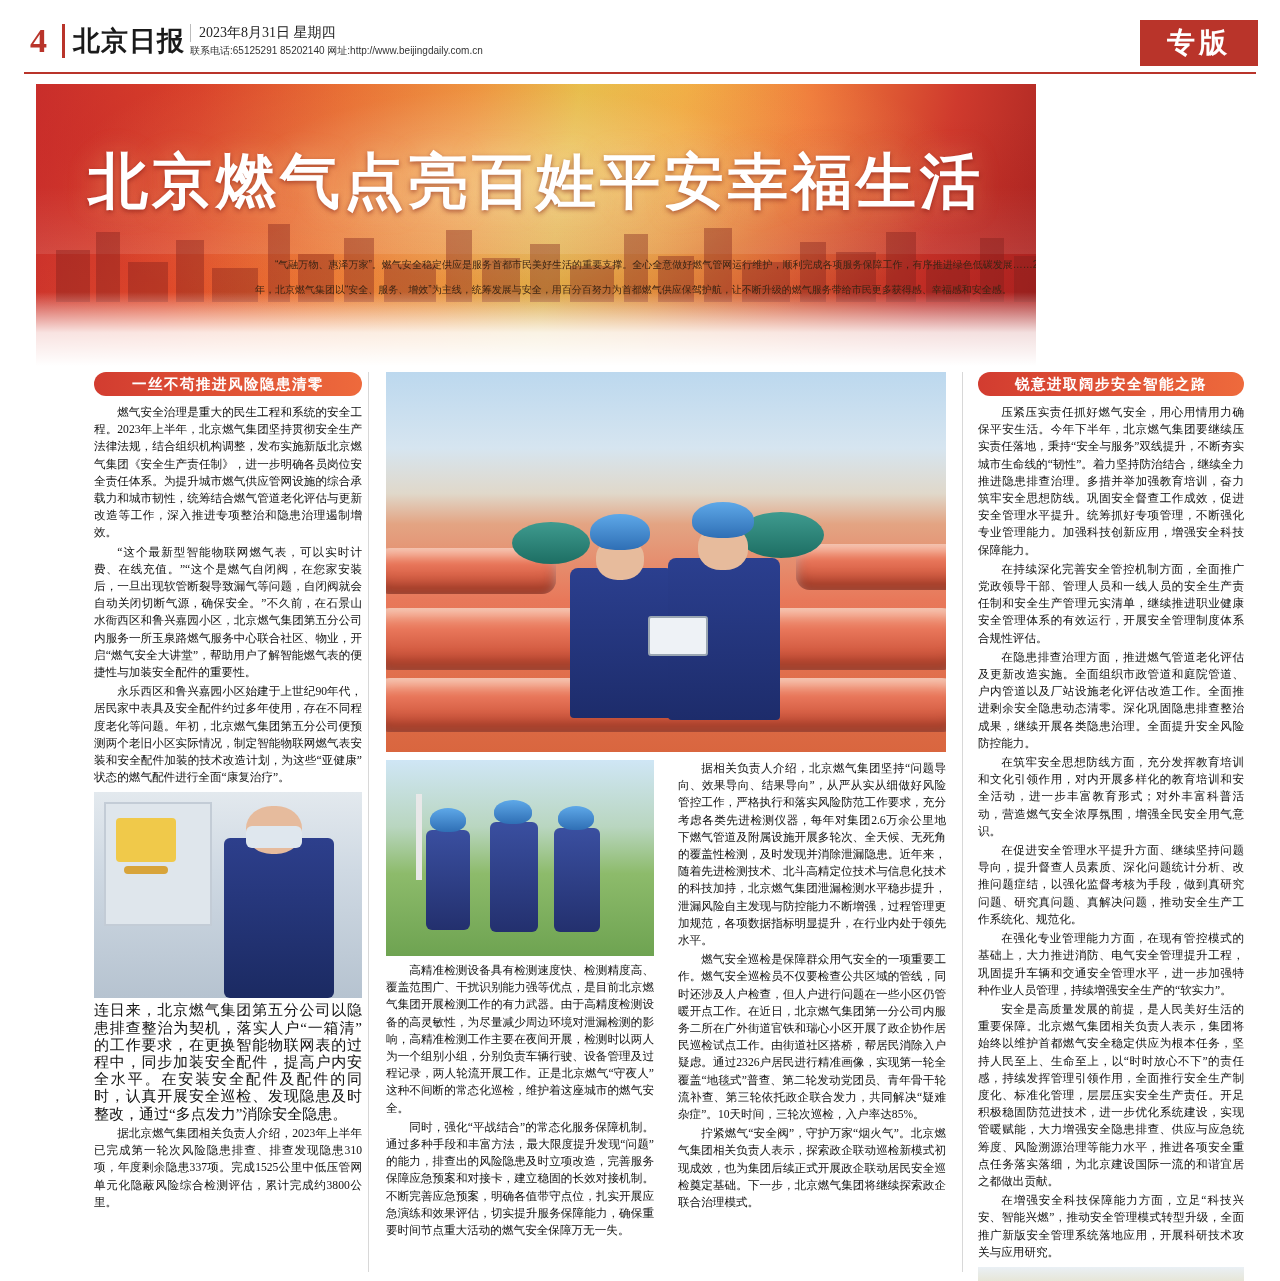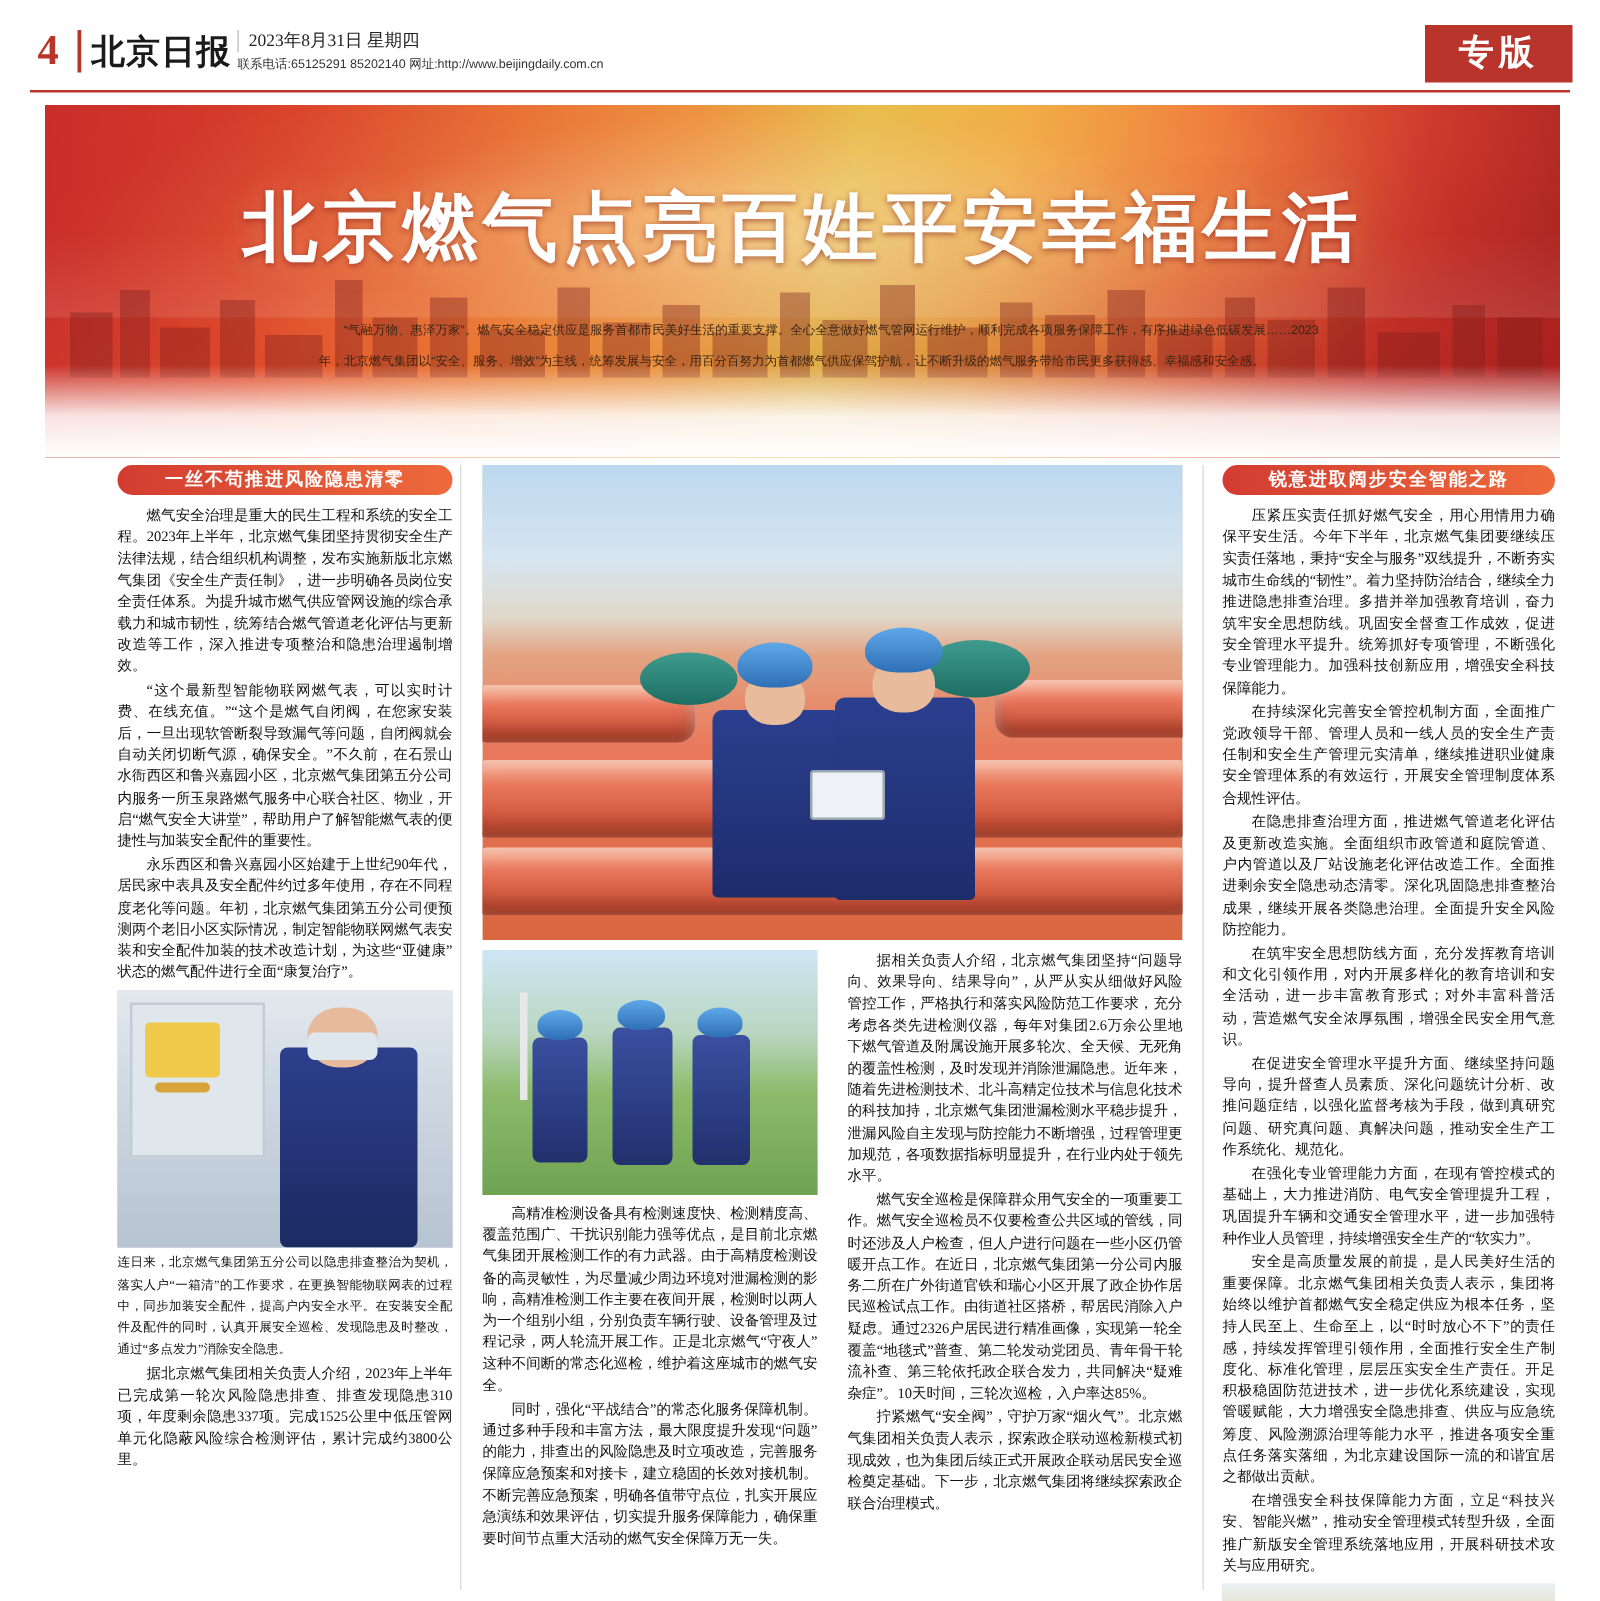--- a/index.html
+++ b/index.html
@@ -48,21 +48,21 @@
     background:#b9342a;
     color:#fff;font-size:28px;font-weight:bold;
     text-align:center;line-height:46px;letter-spacing:4px;
   }
   .rule-top{
     position:absolute;left:24px;top:72px;width:1232px;height:2px;background:#b9342a;
   }
 
   
   .hero{
-    position:absolute;left:36px;top:84px;width:1212px;height:282px;
+    position:absolute;left:36px;top:84px;width:1000px;height:282px;
     background:
       linear-gradient(100deg,#c9302c 0%, #e04b2a 16%, #f07b2e 30%, #f3a23a 42%, #e8d24a 52%, #f2b441 62%, #ef7a3a 74%, #cf3a2d 88%, #a82522 100%);
     overflow:hidden;
   }
   .hero:before{
     content:"";position:absolute;left:0;top:0;width:100%;height:100%;
     background:
       radial-gradient(ellipse at 48% 36%, rgba(255,240,190,.55) 0%, rgba(255,200,120,.16) 38%, rgba(255,255,255,0) 62%),
       radial-gradient(ellipse at 8% 20%, rgba(200,40,40,.45) 0%, rgba(200,40,40,0) 55%),
       radial-gradient(ellipse at 92% 80%, rgba(170,25,25,.5) 0%, rgba(170,25,25,0) 60%);
@@ -225,21 +225,21 @@
     <div class="photo photo-b" style="position:relative;left:auto;top:auto;margin:6px 0 4px;width:268px;height:206px;">
       <div style="position:absolute;left:0;top:0;width:100%;height:100%;
                   background:linear-gradient(180deg,#e3e9ee 0%, #cfd9e3 38%, #b6c3d0 100%);"></div>
       <div style="position:absolute;left:10px;top:10px;width:104px;height:120px;background:#dfe6ec;border:2px solid #c3ccd6;"></div>
       <div style="position:absolute;left:22px;top:26px;width:60px;height:44px;background:#f0c94a;border-radius:4px;"></div>
       <div style="position:absolute;left:30px;top:74px;width:44px;height:8px;background:#d8a43a;border-radius:4px;"></div>
       <div class="figure-person" style="left:130px;top:46px;width:110px;height:160px;background:linear-gradient(180deg,#2d3f8c,#1b2a62);"></div>
       <div style="position:absolute;left:152px;top:14px;width:56px;height:48px;border-radius:46%;background:#e6bb9d;"></div>
       <div style="position:absolute;left:152px;top:34px;width:56px;height:22px;border-radius:6px;background:#dfe7ee;"></div>
     </div>
-    <p class="body" style="text-indent:0;font-size:10px;">连日来，北京燃气集团第五分公司以隐患排查整治为契机，落实人户“一箱清”的工作要求，在更换智能物联网表的过程中，同步加装安全配件，提高户内安全水平。在安装安全配件及配件的同时，认真开展安全巡检、发现隐患及时整改，通过“多点发力”消除安全隐患。</p>
+    <p class="body" style="text-indent:0;font-size:15px;">连日来，北京燃气集团第五分公司以隐患排查整治为契机，落实人户“一箱清”的工作要求，在更换智能物联网表的过程中，同步加装安全配件，提高户内安全水平。在安装安全配件及配件的同时，认真开展安全巡检、发现隐患及时整改，通过“多点发力”消除安全隐患。</p>
     <p class="body">据北京燃气集团相关负责人介绍，2023年上半年已完成第一轮次风险隐患排查、排查发现隐患310项，年度剩余隐患337项。完成1525公里中低压管网单元化隐蔽风险综合检测评估，累计完成约3800公里。</p>
 
   </div>
 
   <div class="col col-2">
 
     <div class="photo" style="width:560px;height:380px;position:relative;">
       <div style="position:absolute;inset:0;background:linear-gradient(180deg,#bcd8ee 0%,#d6e5f0 20%,#e0d8ca 32%,#e3a483 40%,#e8785a 60%,#d9663f 100%);"></div>
 
       <div class="pipe" style="left:-10px;top:236px;width:580px;height:62px;"></div>

